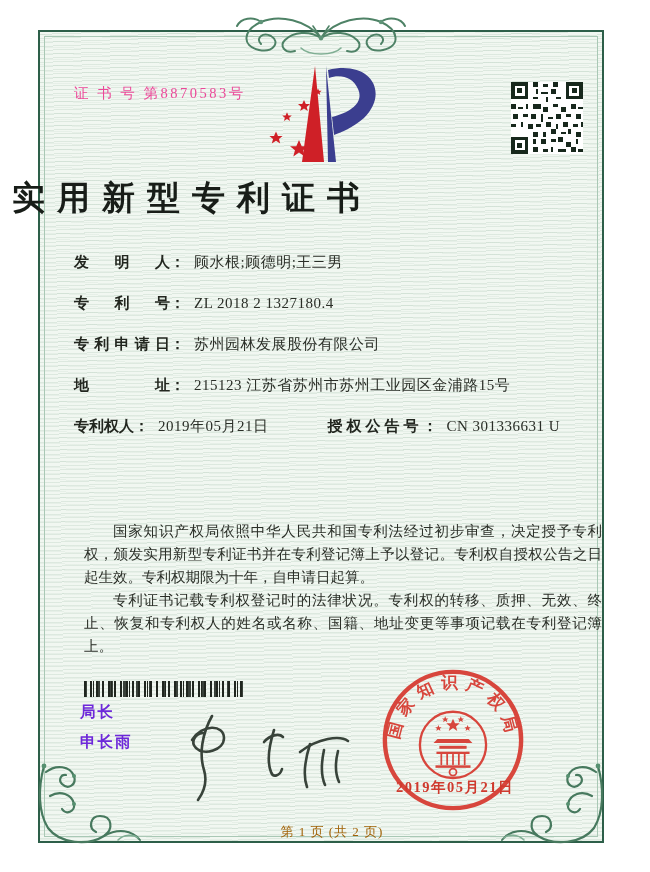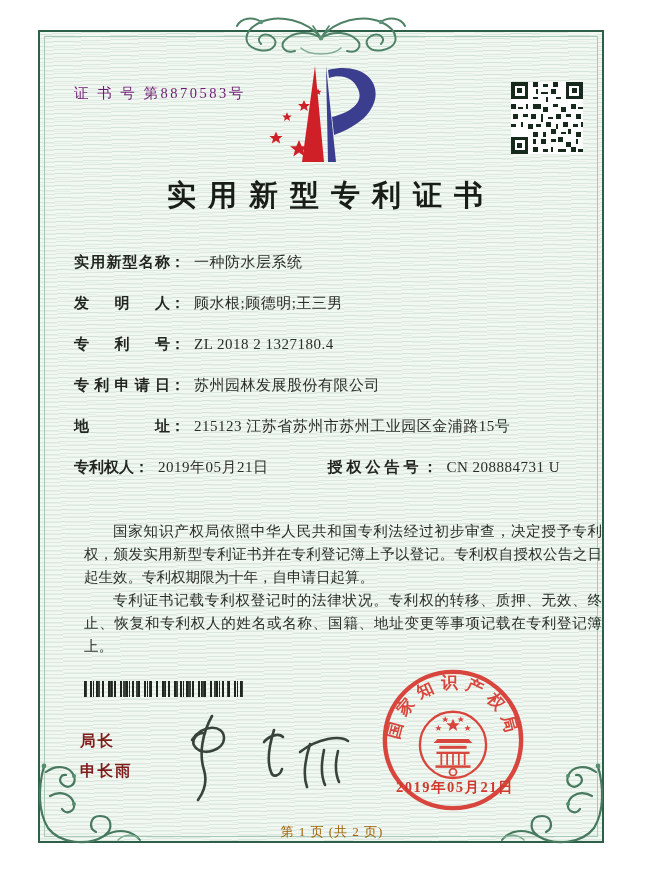--- a/index.html
+++ b/index.html
@@ -23,27 +23,27 @@
   }
   .frame-inner{
     position:absolute;left:44px;top:36px;width:554px;height:801px;
     border:1px solid #a9c8b5;box-sizing:border-box;
   }
   .ornament-top{position:absolute;left:215px;top:8px;width:212px;height:52px;}
   .flourish-bl{position:absolute;left:34px;top:762px;width:112px;height:86px;}
   .flourish-br{position:absolute;left:496px;top:762px;width:112px;height:86px;transform:scaleX(-1);}
   .cert-no{
     position:absolute;left:74px;top:84px;font-size:14.5px;letter-spacing:2.5px;
-    color:#701a75;white-space:nowrap;
+    color:#ec4899;white-space:nowrap;
   }
   .logo{position:absolute;left:262px;top:64px;width:132px;height:102px;}
   .qr{position:absolute;left:511px;top:82px;width:72px;height:72px;}
   .title{
     position:absolute;left:0;top:176px;width:650px;margin:0;
-    text-align:center;font-size:29px;font-weight:700;letter-spacing:12px;
+    font-size:33px;font-weight:700;letter-spacing:12px;
     color:#181d18;text-indent:12px;
   }
   .fields{position:absolute;left:74px;top:253px;width:514px;}
   .field-row{height:22px;margin-bottom:19px;font-size:15px;white-space:nowrap;}
   .flabel{
     display:inline-block;width:96px;vertical-align:bottom;
     text-align:justify;text-align-last:justify;font-weight:600;color:#22261f;
   }
   .colon{font-weight:600;color:#22261f;}
   .fvalue{margin-left:9px;color:#2a2e27;font-weight:500;letter-spacing:0.5px;}
@@ -55,21 +55,21 @@
     font-size:14.5px;line-height:23px;text-align:justify;color:#2a2e27;
   }
   .body-text p{margin:0;text-indent:2em;}
   .barcode{
     position:absolute;left:84px;top:681px;width:162px;height:16px;
     background-image:
       repeating-linear-gradient(90deg,#20261f 0 2px,rgba(0,0,0,0) 2px 6px),
       repeating-linear-gradient(90deg,#20261f 0 1px,rgba(0,0,0,0) 1px 9px),
       repeating-linear-gradient(90deg,#39413a 0 3px,rgba(0,0,0,0) 3px 13px);
   }
-  .officer{position:absolute;left:80px;top:731px;font-size:15.5px;color:#7f1d1d;}
+  .officer{position:absolute;left:80px;top:702px;font-size:15.5px;color:#6d28d9;}
   .officer div{margin-bottom:9px;letter-spacing:2px;font-weight:600;}
   .signature{position:absolute;left:172px;top:708px;width:190px;height:96px;}
   .seal{position:absolute;left:380px;top:665px;width:146px;height:150px;}
   .seal-date{
     position:absolute;left:396px;top:778px;font-size:14.5px;color:#cf3a2e;
     letter-spacing:1.5px;font-weight:600;white-space:nowrap;z-index:5;
   }
   .footer{
     position:absolute;left:0;top:823px;width:650px;text-align:center;
     font-size:13px;color:#a16207;letter-spacing:1px;margin-left:7px;
@@ -211,36 +211,33 @@
       <rect x="19" y="27" width="3" height="1"></rect>
         <rect x="24" y="26" width="2" height="2"></rect>
         <rect x="27" y="27" width="2" height="1"></rect>
     </g>
   </svg>
 
   <h1 class="title">实用新型专利证书</h1>
 
   <div class="fields">
     <div class="field-row">
-      <span class="flabel">实用新型名称</span><span class="colon">：</span><span class="fvalue">一种防水层系统</span>
-    </div>
-    <div class="field-row">
       <span class="flabel">发明人</span><span class="colon">：</span><span class="fvalue">顾水根;顾德明;王三男</span>
     </div>
     <div class="field-row">
       <span class="flabel">专利号</span><span class="colon">：</span><span class="fvalue">ZL 2018 2 1327180.4</span>
     </div>
     <div class="field-row">
       <span class="flabel">专利申请日</span><span class="colon">：</span><span class="fvalue">苏州园林发展股份有限公司</span>
     </div>
     <div class="field-row">
       <span class="flabel">地址</span><span class="colon">：</span><span class="fvalue">215123 江苏省苏州市苏州工业园区金浦路15号</span>
     </div>
     <div class="grant-row">
-      <span class="glabel">专利权人</span><span class="colon">：</span><span class="fvalue">2019年05月21日</span><span class="glabel2">授权公告号</span><span class="colon">：</span><span class="fvalue">CN 208884731 U</span>
+      <span class="glabel">专利权人</span><span class="colon">：</span><span class="fvalue">2019年05月21日</span><span class="glabel2">授权公告号</span><span class="colon">：</span><span class="fvalue">CN 301336631 U</span>
     </div>
   </div>
 
   <div class="body-text">
     <p>国家知识产权局依照中华人民共和国专利法经过初步审查，决定授予专利权，颁发实用新型专利证书并在专利登记簿上予以登记。专利权自授权公告之日起生效。专利权期限为十年，自申请日起算。</p>
     <p>专利证书记载专利权登记时的法律状况。专利权的转移、质押、无效、终止、恢复和专利权人的姓名或名称、国籍、地址变更等事项记载在专利登记簿上。</p>
   </div>
 
   <div class="barcode"></div>
 

